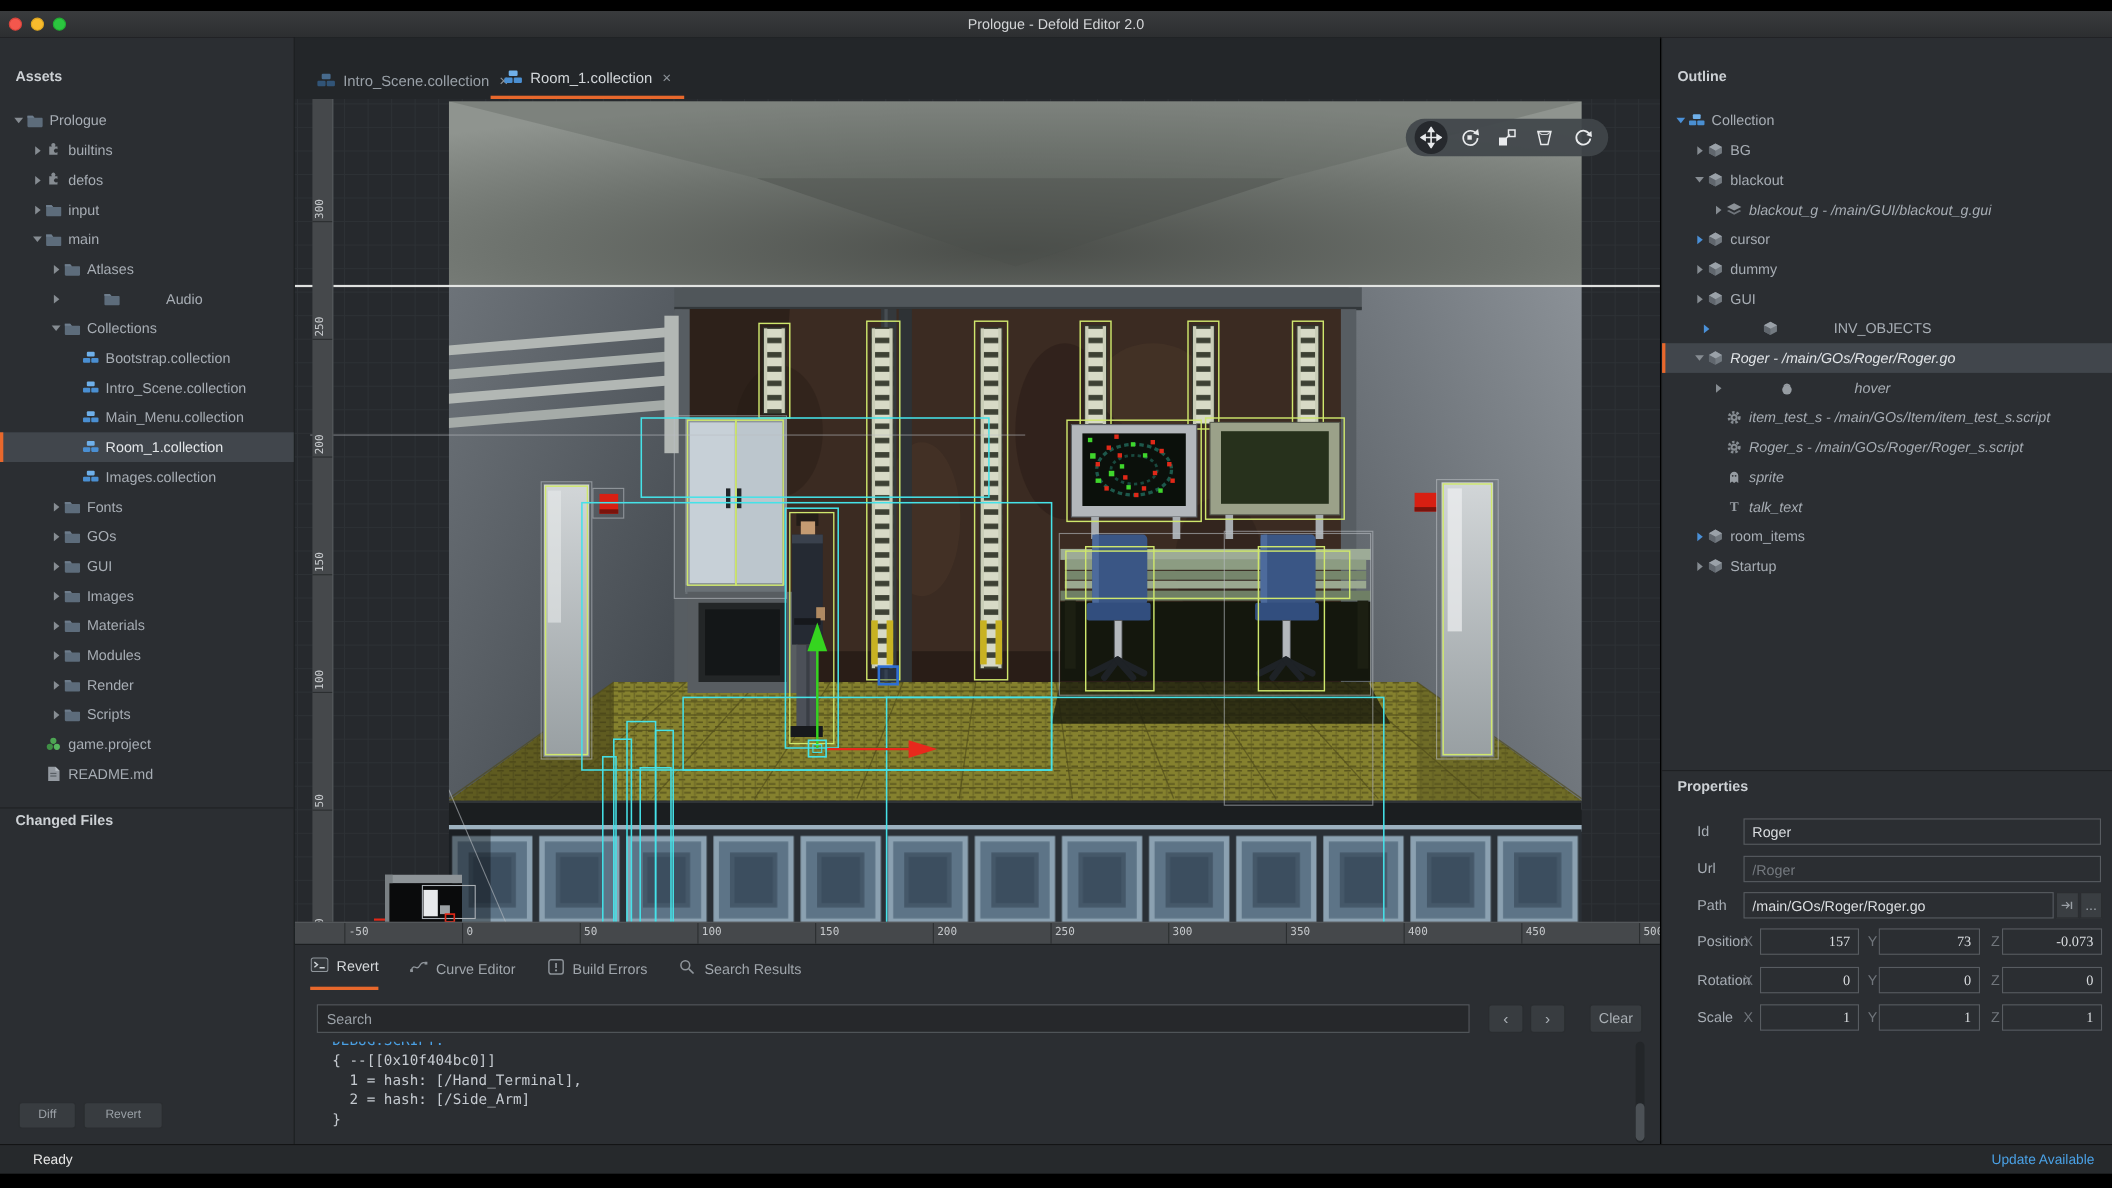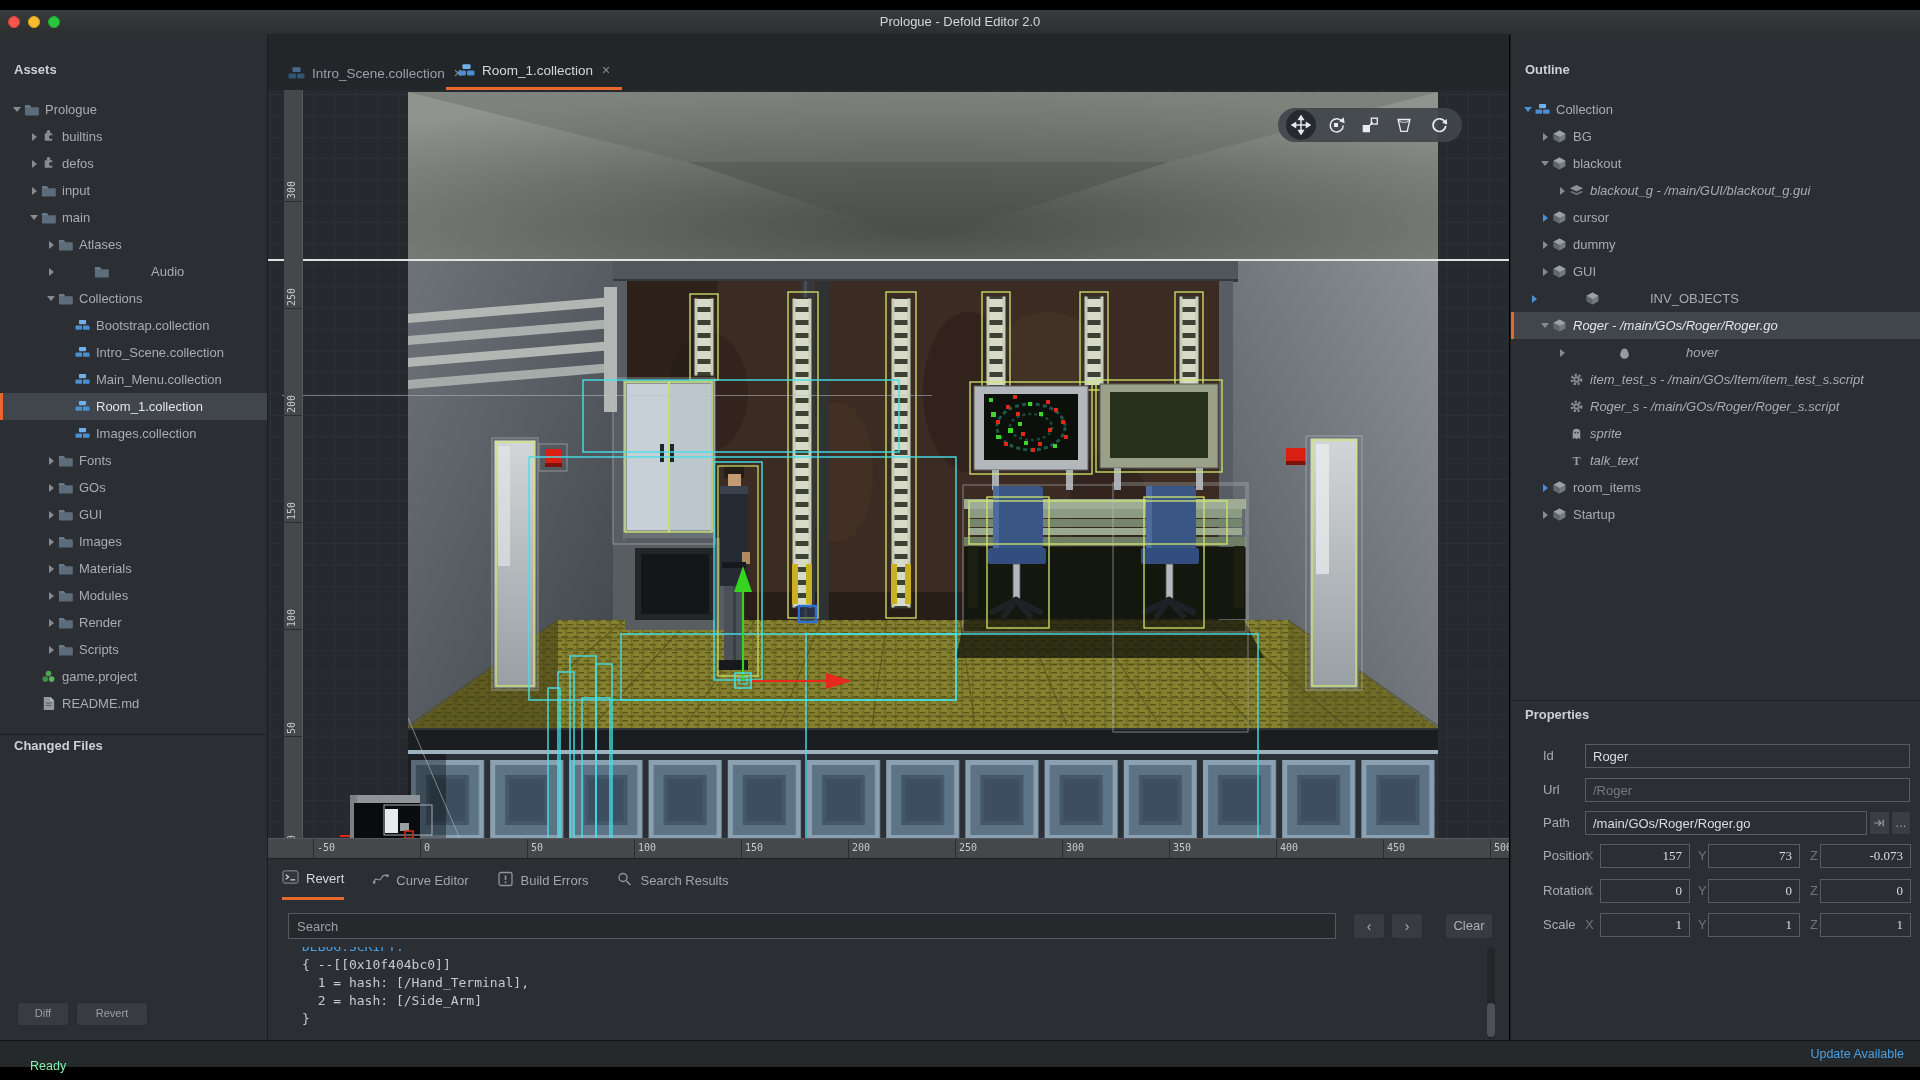--- a/index.html
+++ b/index.html
@@ -96,21 +96,21 @@
   .pinput{position:absolute;height:24px;background:#2b2e32;border:1px solid #585c61;color:#dadde0;
     font-size:13px;padding:0 7px;box-sizing:border-box;outline:none;font-family:"Liberation Sans",sans-serif;}
   .pinput.dim{color:#74797f;}
   .axis{position:absolute;color:#70757b;font-size:13px;line-height:24px;}
   .vfield{position:absolute;height:24px;background:#2b2e32;border:1px solid #585c61;color:#dadde0;
     font-size:13px;line-height:22px;text-align:right;padding:0 7px;box-sizing:border-box;font-family:Liberation Serif, serif;}
   .pbtn{position:absolute;width:21px;height:24px;background:#3a3e42;border:1px solid #2a2d30;color:#9aa0a6;
     text-align:center;line-height:22px;font-size:13px;box-sizing:border-box;}
   
   .statusbar{position:absolute;left:0;top:1040px;width:1920px;height:26px;background:#26292c;border-top:1px solid #131415;}
-  .status-left{position:absolute;left:30px;top:12px;line-height:26px;color:#86efac;font-size:12.5px;}
+  .status-left{position:absolute;left:30px;top:0;line-height:26px;color:#e5e5e5;font-size:12.5px;}
   .status-right{position:absolute;right:16px;top:0;line-height:26px;color:#4aa0e4;font-size:12.5px;}
 </style>
 </head>
 <body>
 
 <div class="win">
 
   <div class="titlebar">
     <div class="lights">
       <div class="light r"></div>
@@ -925,21 +925,21 @@
           <span class="arrow col"></span>
           <span class="ticon">
             <svg viewBox="0 0 16 16">
               <path d="M8 1.5L14.3 5v6L8 14.5 1.7 11V5z" fill="#737a81"></path>
               <path d="M8 1.5L14.3 5 8 8.5 1.7 5z" fill="#9aa1a8"></path>
               <path d="M8 8.5v6L1.7 11V5z" fill="#60666d"></path>
             </svg>
           </span>
           <span class="tlabel">GUI</span>
         </div>
-        <div class="trow" style="padding-left: 16px; gap: 44px;">
+        <div class="trow" style="padding-left: 33px; gap: 44px;">
           <span class="arrow colblue"></span>
           <span class="ticon">
             <svg viewBox="0 0 16 16">
               <path d="M8 1.5L14.3 5v6L8 14.5 1.7 11V5z" fill="#737a81"></path>
               <path d="M8 1.5L14.3 5 8 8.5 1.7 5z" fill="#9aa1a8"></path>
               <path d="M8 8.5v6L1.7 11V5z" fill="#60666d"></path>
             </svg>
           </span>
           <span class="tlabel">INV_OBJECTS</span>
         </div>

